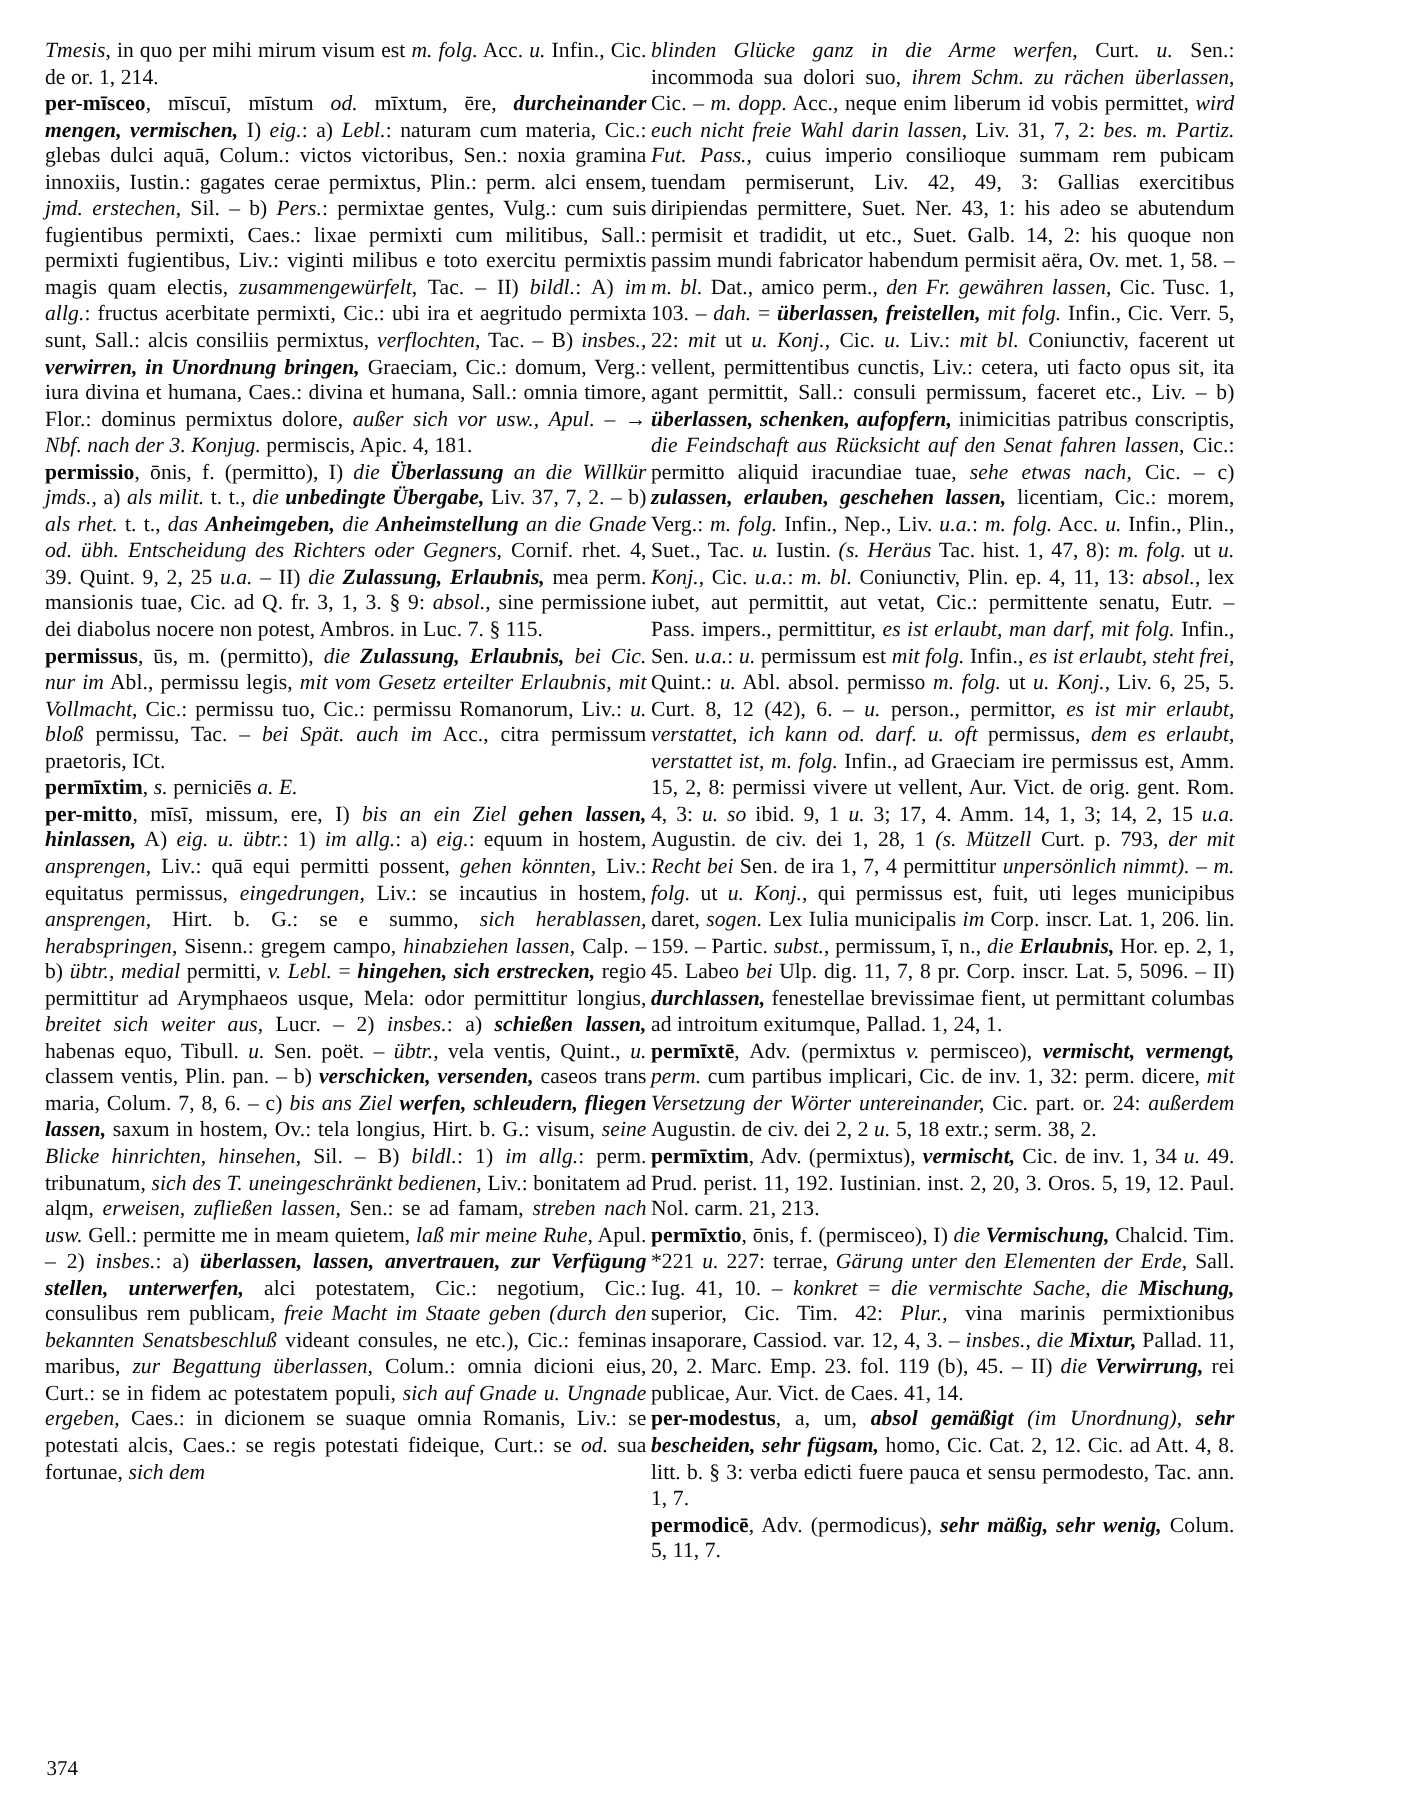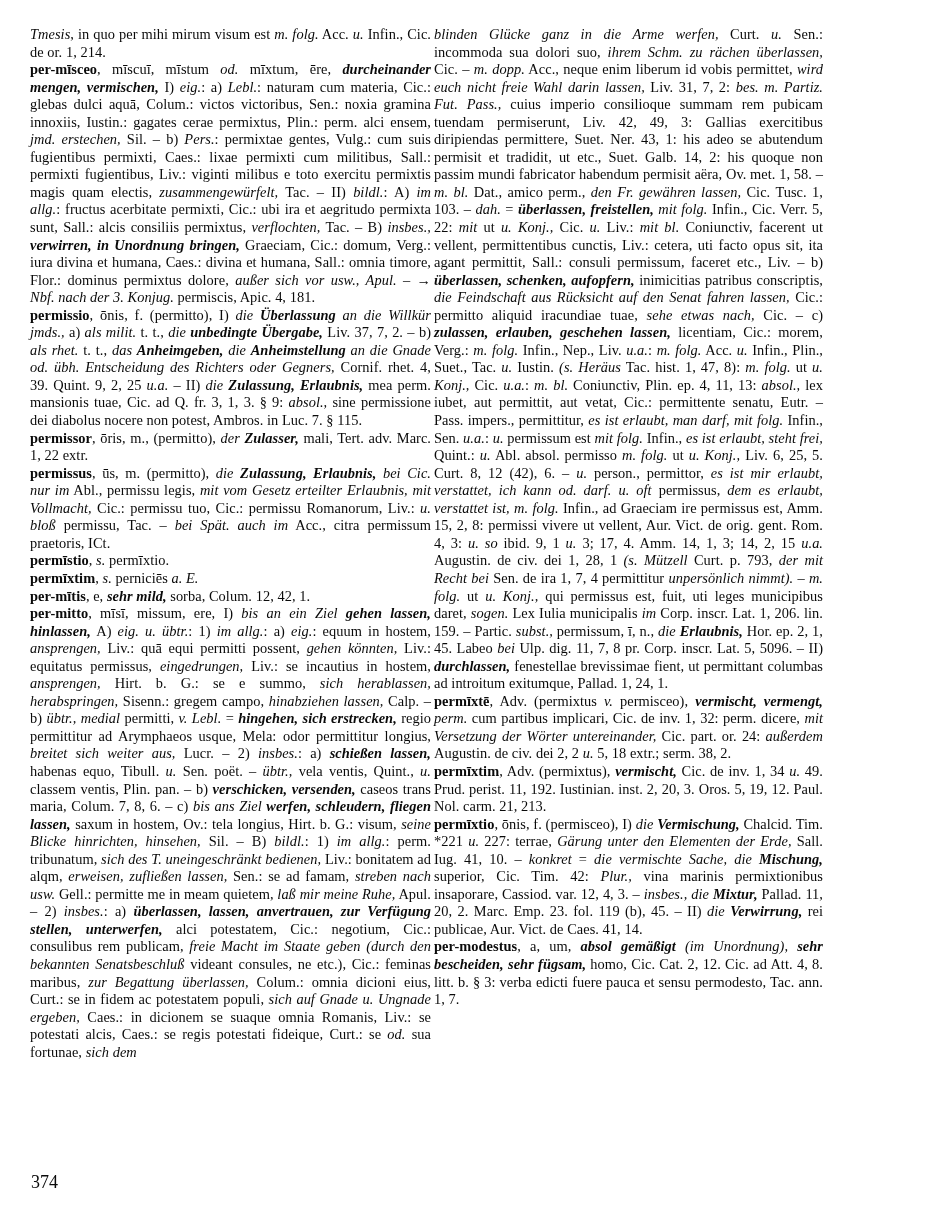--- a/index.html
+++ b/index.html
@@ -24,39 +24,37 @@
   }
   .col-left  { left: 30px;  width: 401px; }
   .col-right { left: 434px; width: 389px; }
   .col p.entry { margin: 0; padding: 0; }
   .b  { font-weight: bold; }
   .i  { font-style: italic; }
   .bi { font-weight: bold; font-style: italic; }
   .page-number {
     position: absolute;
     left: 31px; top: 1172px;
-    font-size: 18px;
+    font-size: 14px;
   }
 </style>
 </head>
 <body>
 
 <div class="page">
   <div class="col col-left">
       <p class="entry"><span class="i">Tmesis</span>, in quo per mihi mirum visum est <span class="i">m. folg.</span> Acc. <span class="i">u.</span> Infin., Cic. de or. 1, 214.</p>
       <p class="entry"><span class="b">per-mīsceo</span>, mīscuī, mīstum <span class="i">od.</span> mīxtum, ēre, <span class="bi">durcheinander mengen, vermischen,</span> I) <span class="i">eig.</span>: a) <span class="i">Lebl.</span>: naturam cum materia, Cic.: glebas dulci aquā, Colum.: victos victoribus, Sen.: noxia gramina innoxiis, Iustin.: gagates cerae permixtus, Plin.: perm. alci ensem, <span class="i">jmd. erstechen,</span> Sil. – b) <span class="i">Pers.</span>: permixtae gentes, Vulg.: cum suis fugientibus permixti, Caes.: lixae permixti cum militibus, Sall.: permixti fugientibus, Liv.: viginti milibus e toto exercitu permixtis magis quam electis, <span class="i">zusammengewürfelt,</span> Tac. – II) <span class="i">bildl.</span>: A) <span class="i">im allg.</span>: fructus acerbitate permixti, Cic.: ubi ira et aegritudo permixta sunt, Sall.: alcis consiliis permixtus, <span class="i">verflochten,</span> Tac. – B) <span class="i">insbes.,</span> <span class="bi">verwirren, in Unordnung bringen,</span> Graeciam, Cic.: domum, Verg.: iura divina et humana, Caes.: divina et humana, Sall.: omnia timore, Flor.: dominus permixtus dolore, <span class="i">außer sich vor usw., Apul.</span> – → <span class="i">Nbf. nach der 3. Konjug.</span> permiscis, Apic. 4, 181.</p>
       <p class="entry"><span class="b">permissio</span>, ōnis, f. (permitto), I) <span class="i">die </span><span class="bi">Überlassung</span><span class="i"> an die Willkür jmds.,</span> a) <span class="i">als milit.</span> t. t., <span class="i">die </span><span class="bi">unbedingte Übergabe,</span> Liv. 37, 7, 2. – b) <span class="i">als rhet.</span> t. t., <span class="i">das </span><span class="bi">Anheimgeben,</span><span class="i"> die </span><span class="bi">Anheimstellung</span><span class="i"> an die Gnade od. übh. Entscheidung des Richters oder Gegners,</span> Cornif. rhet. 4, 39. Quint. 9, 2, 25 <span class="i">u.a.</span> – II) <span class="i">die </span><span class="bi">Zulassung, Erlaubnis,</span> mea perm. mansionis tuae, Cic. ad Q. fr. 3, 1, 3. § 9: <span class="i">absol.,</span> sine permissione dei diabolus nocere non potest, Ambros. in Luc. 7. § 115.</p>
-      <p class="entry"><span class="b">permissor</span>, ōris, m., (permitto), <span class="i">der </span><span class="bi">Zulasser,</span> mali, Tert. adv. Marc. 1, 22 extr.</p>
       <p class="entry"><span class="b">permissus</span>, ūs, m. (permitto), <span class="i">die </span><span class="bi">Zulassung, Erlaubnis,</span><span class="i"> bei Cic. nur im</span> Abl., permissu legis, <span class="i">mit vom Gesetz erteilter Erlaubnis, mit Vollmacht,</span> Cic.: permissu tuo, Cic.: permissu Romanorum, Liv.: <span class="i">u. bloß</span> permissu, Tac. – <span class="i">bei Spät. auch im</span> Acc., citra permissum praetoris, ICt.</p>
-      <p class="entry"><span class="b">permīstio</span>, <span class="i">s.</span> permīxtio.</p>
       <p class="entry"><span class="b">permīxtim</span>, <span class="i">s.</span> perniciēs <span class="i">a. E.</span></p>
-      <p class="entry"><span class="b">per-mītis</span>, e, <span class="bi">sehr mild,</span> sorba, Colum. 12, 42, 1.</p>
       <p class="entry"><span class="b">per-mitto</span>, mīsī, missum, ere, I) <span class="i">bis an ein Ziel </span><span class="bi">gehen lassen, hinlassen,</span> A) <span class="i">eig. u. übtr.</span>: 1) <span class="i">im allg.</span>: a) <span class="i">eig.</span>: equum in hostem, <span class="i">ansprengen,</span> Liv.: quā equi permitti possent, <span class="i">gehen könnten,</span> Liv.: equitatus permissus, <span class="i">eingedrungen,</span> Liv.: se incautius in hostem, <span class="i">ansprengen,</span> Hirt. b. G.: se e summo, <span class="i">sich herablassen, herabspringen,</span> Sisenn.: gregem campo, <span class="i">hinabziehen lassen,</span> Calp. – b) <span class="i">übtr., medial</span> permitti, <span class="i">v. Lebl.</span> = <span class="bi">hingehen, sich erstrecken,</span> regio permittitur ad Arymphaeos usque, Mela: odor permittitur longius, <span class="i">breitet sich weiter aus,</span> Lucr. – 2) <span class="i">insbes.</span>: a) <span class="bi">schießen lassen,</span> habenas equo, Tibull. <span class="i">u.</span> Sen. poët. – <span class="i">übtr.,</span> vela ventis, Quint., <span class="i">u.</span> classem ventis, Plin. pan. – b) <span class="bi">verschicken, versenden,</span> caseos trans maria, Colum. 7, 8, 6. – c) <span class="i">bis ans Ziel </span><span class="bi">werfen, schleudern, fliegen lassen,</span> saxum in hostem, Ov.: tela longius, Hirt. b. G.: visum, <span class="i">seine Blicke hinrichten, hinsehen,</span> Sil. – B) <span class="i">bildl.</span>: 1) <span class="i">im allg.</span>: perm. tribunatum, <span class="i">sich des T. uneingeschränkt bedienen,</span> Liv.: bonitatem ad alqm, <span class="i">erweisen, zufließen lassen,</span> Sen.: se ad famam, <span class="i">streben nach usw.</span> Gell.: permitte me in meam quietem, <span class="i">laß mir meine Ruhe,</span> Apul. – 2) <span class="i">insbes.</span>: a) <span class="bi">überlassen, lassen, anvertrauen, zur Verfügung stellen, unterwerfen,</span> alci potestatem, Cic.: negotium, Cic.: consulibus rem publicam, <span class="i">freie Macht im Staate geben (durch den bekannten Senatsbeschluß</span> videant consules, ne etc.), Cic.: feminas maribus, <span class="i">zur Begattung überlassen,</span> Colum.: omnia dicioni eius, Curt.: se in fidem ac potestatem populi, <span class="i">sich auf Gnade u. Ungnade ergeben,</span> Caes.: in dicionem se suaque omnia Romanis, Liv.: se potestati alcis, Caes.: se regis potestati fideique, Curt.: se <span class="i">od.</span> sua fortunae, <span class="i">sich dem</span></p>
     </div>
   <div class="col col-right">
       <p class="entry"><span class="i">blinden Glücke ganz in die Arme werfen,</span> Curt. <span class="i">u.</span> Sen.: incommoda sua dolori suo, <span class="i">ihrem Schm. zu rächen überlassen,</span> Cic. – <span class="i">m. dopp.</span> Acc., neque enim liberum id vobis permittet, <span class="i">wird euch nicht freie Wahl darin lassen,</span> Liv. 31, 7, 2: <span class="i">bes. m. Partiz. Fut. Pass.,</span> cuius imperio consilioque summam rem pubicam tuendam permiserunt, Liv. 42, 49, 3: Gallias exercitibus diripiendas permittere, Suet. Ner. 43, 1: his adeo se abutendum permisit et tradidit, ut etc., Suet. Galb. 14, 2: his quoque non passim mundi fabricator habendum permisit aëra, Ov. met. 1, 58. – <span class="i">m. bl.</span> Dat., amico perm., <span class="i">den Fr. gewähren lassen,</span> Cic. Tusc. 1, 103. – <span class="i">dah.</span> = <span class="bi">überlassen, freistellen,</span> <span class="i">mit folg.</span> Infin., Cic. Verr. 5, 22: <span class="i">mit</span> ut <span class="i">u. Konj.,</span> Cic. <span class="i">u.</span> Liv.: <span class="i">mit bl.</span> Coniunctiv, facerent ut vellent, permittentibus cunctis, Liv.: cetera, uti facto opus sit, ita agant permittit, Sall.: consuli permissum, faceret etc., Liv. – b) <span class="bi">überlassen, schenken, aufopfern,</span> inimicitias patribus conscriptis, <span class="i">die Feindschaft aus Rücksicht auf den Senat fahren lassen,</span> Cic.: permitto aliquid iracundiae tuae, <span class="i">sehe etwas nach,</span> Cic. – c) <span class="bi">zulassen, erlauben, geschehen lassen,</span> licentiam, Cic.: morem, Verg.: <span class="i">m. folg.</span> Infin., Nep., Liv. <span class="i">u.a.</span>: <span class="i">m. folg.</span> Acc. <span class="i">u.</span> Infin., Plin., Suet., Tac. <span class="i">u.</span> Iustin. <span class="i">(s. Heräus</span> Tac. hist. 1, 47, 8): <span class="i">m. folg.</span> ut <span class="i">u. Konj.,</span> Cic. <span class="i">u.a.</span>: <span class="i">m. bl.</span> Coniunctiv, Plin. ep. 4, 11, 13: <span class="i">absol.,</span> lex iubet, aut permittit, aut vetat, Cic.: permittente senatu, Eutr. – Pass. impers., permittitur, <span class="i">es ist erlaubt, man darf,</span> <span class="i">mit folg.</span> Infin., Sen. <span class="i">u.a.</span>: <span class="i">u.</span> permissum est <span class="i">mit folg.</span> Infin., <span class="i">es ist erlaubt, steht frei,</span> Quint.: <span class="i">u.</span> Abl. absol. permisso <span class="i">m. folg.</span> ut <span class="i">u. Konj.,</span> Liv. 6, 25, 5. Curt. 8, 12 (42), 6. – <span class="i">u.</span> person., permittor, <span class="i">es ist mir erlaubt, verstattet, ich kann od. darf.</span> <span class="i">u. oft</span> permissus, <span class="i">dem es erlaubt, verstattet ist,</span> <span class="i">m. folg.</span> Infin., ad Graeciam ire permissus est, Amm. 15, 2, 8: permissi vivere ut vellent, Aur. Vict. de orig. gent. Rom. 4, 3: <span class="i">u. so</span> ibid. 9, 1 <span class="i">u.</span> 3; 17, 4. Amm. 14, 1, 3; 14, 2, 15 <span class="i">u.a.</span> Augustin. de civ. dei 1, 28, 1 <span class="i">(s. Mützell</span> Curt. p. 793, <span class="i">der mit Recht bei</span> Sen. de ira 1, 7, 4 permittitur <span class="i">unpersönlich nimmt).</span> – <span class="i">m. folg.</span> ut <span class="i">u. Konj.,</span> qui permissus est, fuit, uti leges municipibus daret, <span class="i">sogen.</span> Lex Iulia municipalis <span class="i">im</span> Corp. inscr. Lat. 1, 206. lin. 159. – Partic. <span class="i">subst.,</span> permissum, ī, n., <span class="i">die </span><span class="bi">Erlaubnis,</span> Hor. ep. 2, 1, 45. Labeo <span class="i">bei</span> Ulp. dig. 11, 7, 8 pr. Corp. inscr. Lat. 5, 5096. – II) <span class="bi">durchlassen,</span> fenestellae brevissimae fient, ut permittant columbas ad introitum exitumque, Pallad. 1, 24, 1.</p>
       <p class="entry"><span class="b">permīxtē</span>, Adv. (permixtus <span class="i">v.</span> permisceo), <span class="bi">vermischt, vermengt,</span> <span class="i">perm.</span> cum partibus implicari, Cic. de inv. 1, 32: perm. dicere, <span class="i">mit Versetzung der Wörter untereinander,</span> Cic. part. or. 24: <span class="i">außerdem</span> Augustin. de civ. dei 2, 2 <span class="i">u.</span> 5, 18 extr.; serm. 38, 2.</p>
       <p class="entry"><span class="b">permīxtim</span>, Adv. (permixtus), <span class="bi">vermischt,</span> Cic. de inv. 1, 34 <span class="i">u.</span> 49. Prud. perist. 11, 192. Iustinian. inst. 2, 20, 3. Oros. 5, 19, 12. Paul. Nol. carm. 21, 213.</p>
       <p class="entry"><span class="b">permīxtio</span>, ōnis, f. (permisceo), I) <span class="i">die </span><span class="bi">Vermischung,</span> Chalcid. Tim. *221 <span class="i">u.</span> 227: terrae, <span class="i">Gärung unter den Elementen der Erde,</span> Sall. Iug. 41, 10. – <span class="i">konkret</span> = <span class="i">die vermischte Sache, die </span><span class="bi">Mischung,</span> superior, Cic. Tim. 42: <span class="i">Plur.,</span> vina marinis permixtionibus insaporare, Cassiod. var. 12, 4, 3. – <span class="i">insbes., die </span><span class="bi">Mixtur,</span> Pallad. 11, 20, 2. Marc. Emp. 23. fol. 119 (b), 45. – II) <span class="i">die </span><span class="bi">Verwirrung,</span> rei publicae, Aur. Vict. de Caes. 41, 14.</p>
       <p class="entry"><span class="b">per-modestus</span>, a, um, <span class="bi">absol gemäßigt</span> <span class="i">(im Unordnung),</span> <span class="bi">sehr bescheiden, sehr fügsam,</span> homo, Cic. Cat. 2, 12. Cic. ad Att. 4, 8. litt. b. § 3: verba edicti fuere pauca et sensu permodesto, Tac. ann. 1, 7.</p>
+      <p class="entry"><span class="b">permodicē</span>, Adv. (permodicus), <span class="bi">sehr mäßig, sehr wenig,</span> Colum. 5, 11, 7.</p>
     </div>
   <div class="page-number">374</div>
 </div>
 
 </body></html>

